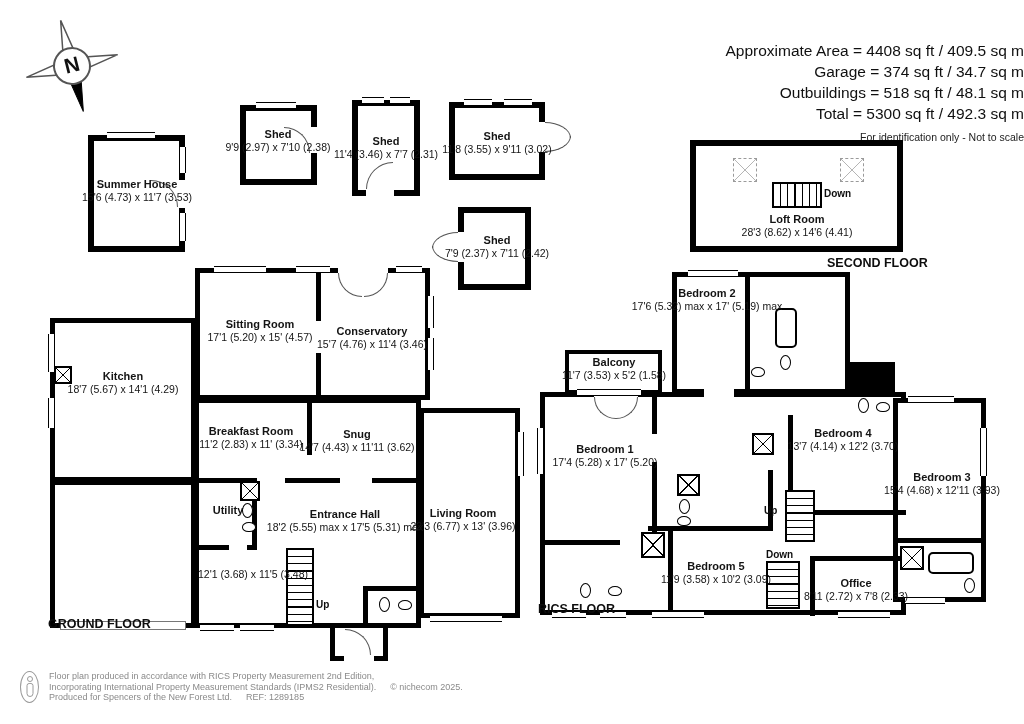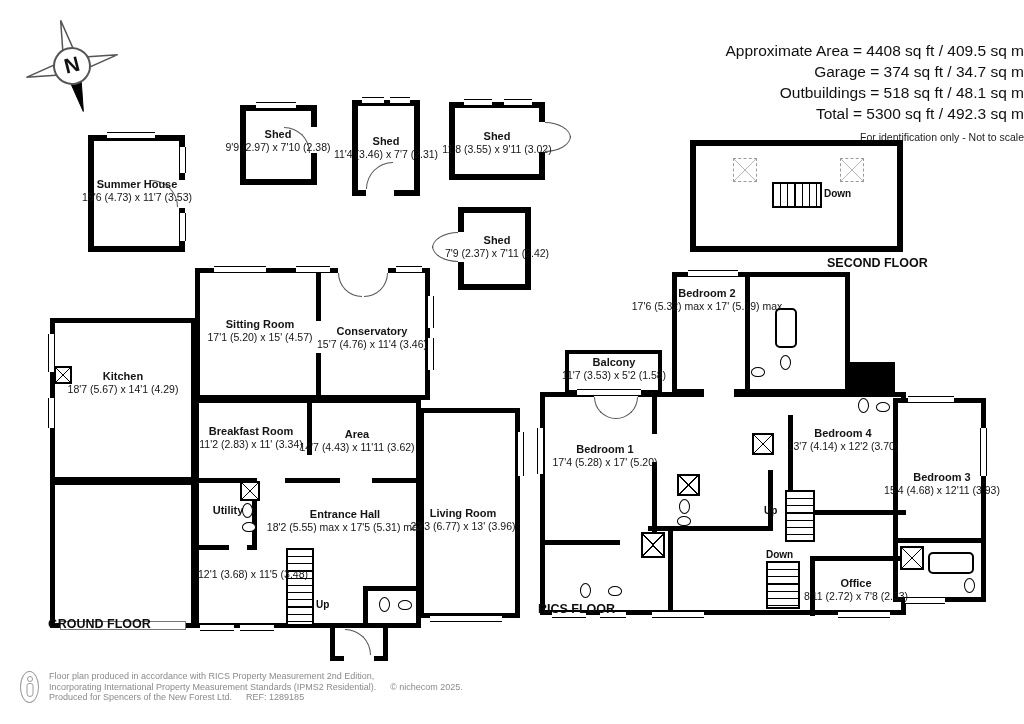--- a/index.html
+++ b/index.html
@@ -242,20 +242,25 @@
   <div class="lbl" style="left:497px;top:143px">
     <b>Shed</b>
     <span>11'8 (3.55)</span>
     <span>x 9'11 (3.02)</span>
   </div>
   <div class="lbl" style="left:497px;top:247px">
     <b>Shed</b>
     <span>7'9 (2.37)</span>
     <span>x 7'11 (2.42)</span>
   </div>
+  <div class="lbl" style="left:797px;top:226px">
+    <b>Loft Room</b>
+    <span>28'3 (8.62)</span>
+    <span>x 14'6 (4.41)</span>
+  </div>
   <div class="lbl" style="left:260px;top:331px">
     <b>Sitting Room</b>
     <span>17'1 (5.20)</span>
     <span>x 15' (4.57)</span>
   </div>
   <div class="lbl" style="left:372px;top:338px">
     <b>Conservatory</b>
     <span>15'7 (4.76)</span>
     <span>x 11'4 (3.46)</span>
   </div>
@@ -263,21 +268,21 @@
     <b>Kitchen</b>
     <span>18'7 (5.67)</span>
     <span>x 14'1 (4.29)</span>
   </div>
   <div class="lbl" style="left:251px;top:438px">
     <b>Breakfast Room</b>
     <span>11'2 (2.83)</span>
     <span>x 11' (3.34)</span>
   </div>
   <div class="lbl" style="left:357px;top:441px">
-    <b>Area</b>
+    <b>Snug</b>
     <span>14'7 (4.43)</span>
     <span>x 11'11 (3.62)</span>
   </div>
   <div class="lbl" style="left:228px;top:510px">
     <b>Utility</b>
   </div>
   <div class="lbl" style="left:345px;top:521px">
     <b>Entrance Hall</b>
     <span>18'2 (5.55) max</span>
     <span>x 17'5 (5.31) max</span>
@@ -304,20 +309,25 @@
   <div class="lbl" style="left:942px;top:484px">
     <b>Bedroom 3</b>
     <span>15'4 (4.68)</span>
     <span>x 12'11 (3.93)</span>
   </div>
   <div class="lbl" style="left:843px;top:440px">
     <b>Bedroom 4</b>
     <span>13'7 (4.14)</span>
     <span>x 12'2 (3.70)</span>
   </div>
+  <div class="lbl" style="left:716px;top:573px">
+    <b>Bedroom 5</b>
+    <span>11'9 (3.58)</span>
+    <span>x 10'2 (3.09)</span>
+  </div>
   <div class="lbl" style="left:856px;top:590px">
     <b>Office</b>
     <span>8'11 (2.72)</span>
     <span>x 7'8 (2.33)</span>
   </div>
   <div class="lbl" style="left:614px;top:369px">
     <b>Balcony</b>
     <span>11'7 (3.53)</span>
     <span>x 5'2 (1.58)</span>
   </div>

